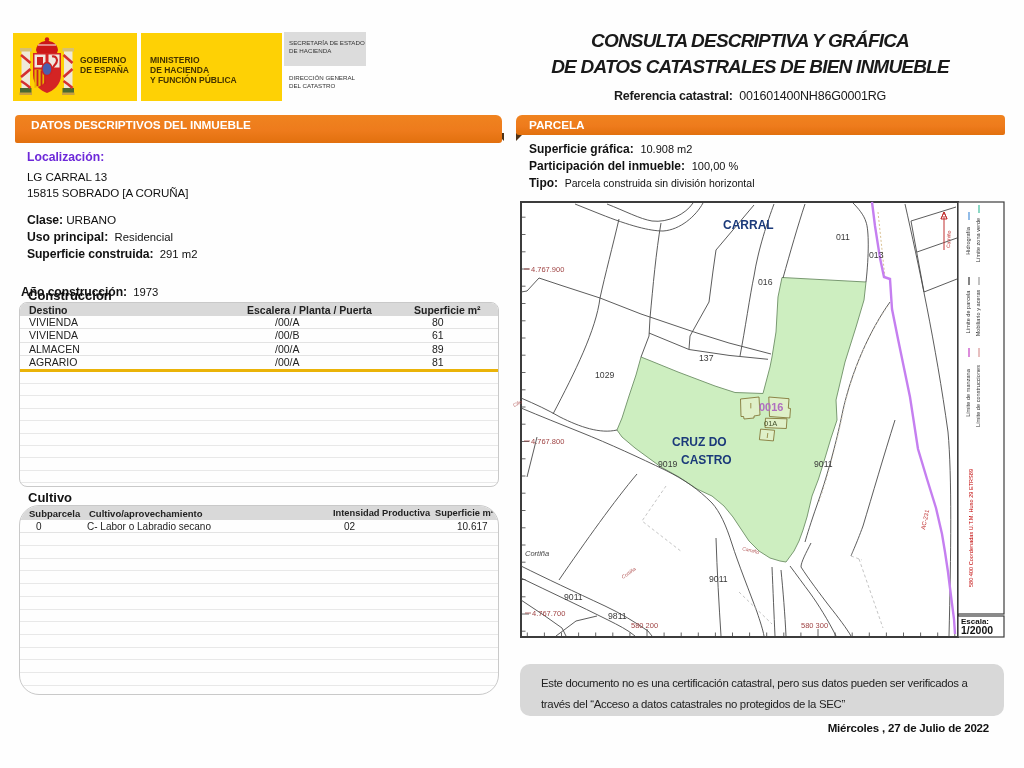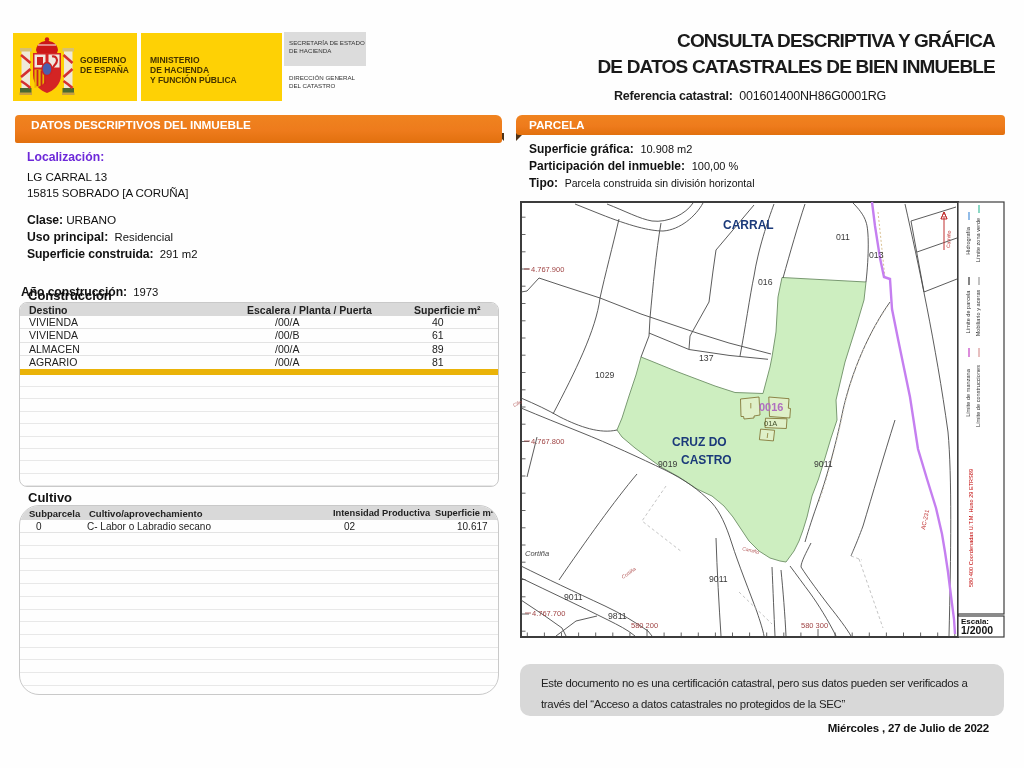--- a/index.html
+++ b/index.html
@@ -47,21 +47,21 @@
 <div class="abs b" style="left:80px;top:55px;font-size:8.5px;line-height:10px;color:#443300;">GOBIERNO<br>DE ESPAÑA</div>
 
 <div class="abs b" style="left:150px;top:55px;font-size:8.5px;line-height:10px;color:#443300;">MINISTERIO<br>DE HACIENDA<br>Y FUNCIÓN PÚBLICA</div>
 
 <div class="abs" style="left:284px;top:32px;width:82px;height:34px;background:#dcdcdc;"></div>
 
 <div class="abs" style="left:289px;top:39px;font-size:6.2px;line-height:8px;color:#333;">SECRETARÍA DE ESTADO<br>DE HACIENDA</div>
 
 <div class="abs" style="left:289px;top:74px;font-size:6.2px;line-height:8px;color:#333;">DIRECCIÓN GENERAL<br>DEL CATASTRO</div>
 
-<div class="abs b" style="left:505px;top:28px;width:490px;text-align:right;font-size:19px;letter-spacing:-0.8px;line-height:26px;color:#1a1a1a;white-space:nowrap;">CONSULTA DESCRIPTIVA Y GRÁFICA<br>DE DATOS CATASTRALES DE BIEN INMUEBLE</div>
+<div class="abs b" style="left:505px;top:28px;width:490px;text-align:center;font-size:19px;letter-spacing:-0.8px;line-height:26px;color:#1a1a1a;white-space:nowrap;font-style:italic;">CONSULTA DESCRIPTIVA Y GRÁFICA<br>DE DATOS CATASTRALES DE BIEN INMUEBLE</div>
 
 <div class="abs" style="left:505px;top:89px;width:490px;text-align:center;font-size:12.5px;letter-spacing:-0.2px;color:#1a1a1a;white-space:nowrap;"><span class="b">Referencia catastral:&nbsp;&nbsp;</span>001601400NH86G0001RG</div>
 
 <div class="abs" style="left:496px;top:133px;width:8px;height:8px;background:#4d3318;clip-path:polygon(0 0,100% 0,100% 100%);"></div>
 <div class="abs bar" style="left:15px;top:115px;width:487px;height:28px;line-height:20px;padding-left:16px;box-sizing:border-box;border-radius:4px 6px 3px 2px;">DATOS DESCRIPTIVOS DEL INMUEBLE</div>
 
 <div class="abs" style="left:516px;top:133px;width:8px;height:8px;background:#4d3318;clip-path:polygon(0 0,100% 0,0 100%);"></div>
 <div class="abs bar" style="left:516px;top:115px;width:489px;height:20px;line-height:20px;padding-left:13px;box-sizing:border-box;border-radius:6px 4px 2px 3px;">PARCELA</div>
 
 <div class="abs b" style="left:27px;top:150px;font-size:12.2px;color:#6d28d9;">Localización:</div>
@@ -82,33 +82,33 @@
 
 <div class="abs" id="tconstr" style="left:19px;top:302px;width:480px;height:185px;border:1px solid #c9c9c9;border-radius:8px;box-sizing:border-box;overflow:hidden;font-size:10.5px;color:#222;">
 <div style="height:13px;background:#d9d9d9;font-weight:bold;position:relative;">
       <span style="white-space:nowrap;position:absolute;left:9px;top:1px;">Destino</span>
       <span style="white-space:nowrap;position:absolute;left:227px;top:1px;">Escalera / Planta / Puerta</span>
       <span style="white-space:nowrap;position:absolute;left:394px;top:1px;">Superficie m²</span>
     </div>
 <div style="height:12.4px;border-bottom:1px solid #e3e3e3;position:relative;">
       <span style="white-space:nowrap;position:absolute;left:9px;top:0px;">VIVIENDA</span>
       <span style="white-space:nowrap;position:absolute;left:255px;top:0px;">/00/A</span>
-      <span style="white-space:nowrap;position:absolute;left:412px;top:0px;">40</span>
+      <span style="white-space:nowrap;position:absolute;left:412px;top:0px;">80</span>
     </div>
 <div style="height:12.4px;border-bottom:1px solid #e3e3e3;position:relative;">
       <span style="white-space:nowrap;position:absolute;left:9px;top:0px;">VIVIENDA</span>
       <span style="white-space:nowrap;position:absolute;left:255px;top:0px;">/00/B</span>
       <span style="white-space:nowrap;position:absolute;left:412px;top:0px;">61</span>
     </div>
 <div style="height:12.4px;border-bottom:1px solid #e3e3e3;position:relative;">
       <span style="white-space:nowrap;position:absolute;left:9px;top:0px;">ALMACEN</span>
       <span style="white-space:nowrap;position:absolute;left:255px;top:0px;">/00/A</span>
       <span style="white-space:nowrap;position:absolute;left:412px;top:0px;">89</span>
     </div>
-<div style="height:12.4px;border-bottom:6px solid #eab308;position:relative;text-align:center;">
+<div style="height:12.4px;border-bottom:3px solid #eab308;position:relative;text-align:center;">
       <span style="white-space:nowrap;position:absolute;left:9px;top:0px;">AGRARIO</span>
       <span style="white-space:nowrap;position:absolute;left:255px;top:0px;">/00/A</span>
       <span style="white-space:nowrap;position:absolute;left:412px;top:0px;">81</span>
     </div>
 <div style="height:11.4px;border-bottom:1px solid #e8e8e8;"></div>
 <div style="height:11.4px;border-bottom:1px solid #e8e8e8;"></div>
 <div style="height:11.4px;border-bottom:1px solid #e8e8e8;"></div>
 <div style="height:11.4px;border-bottom:1px solid #e8e8e8;"></div>
 <div style="height:11.4px;border-bottom:1px solid #e8e8e8;"></div>
 <div style="height:11.4px;border-bottom:1px solid #e8e8e8;"></div>

